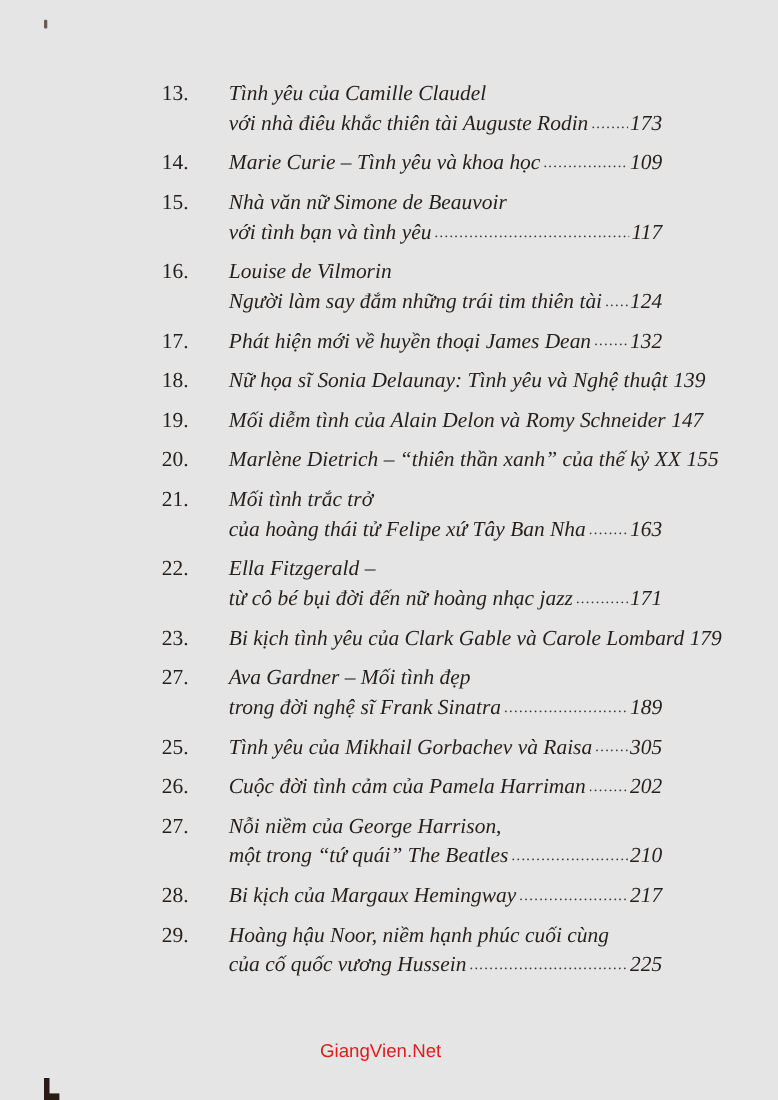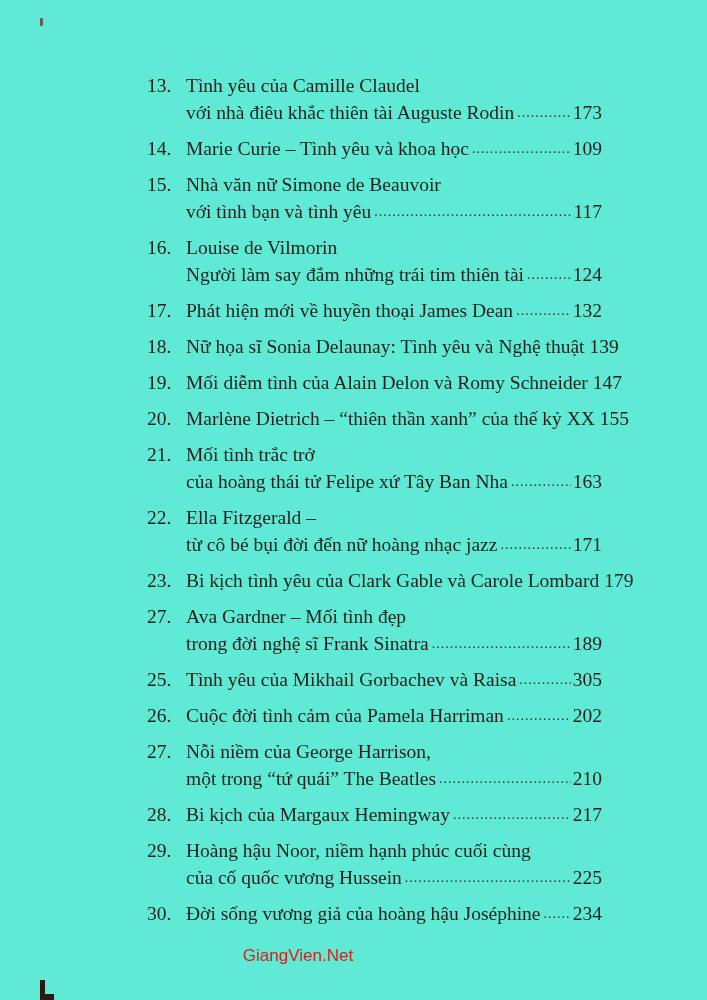--- a/index.html
+++ b/index.html
@@ -12,21 +12,21 @@
     height: 1000px;
     position: relative;
     overflow: hidden;
     font-family: "Liberation Serif", "DejaVu Serif", serif;
     color: #231f1c;
   }
   .page {
     position: absolute;
     left: 0; top: 0;
     width: 707px; height: 1000px;
-    background: #5eead4;
+    background: #e5e5e5;
   }
   .edge-mark-top {
     position: absolute;
     left: 40px; top: 18px;
     width: 3px; height: 8px;
     background: #6b5a58;
     border-radius: 1px;
   }
   .edge-mark-bottom {
     position: absolute;
@@ -53,21 +53,22 @@
     line-height: 27px;
     margin-bottom: 9px;
   }
   .entry .num {
     position: absolute;
     left: 0;
     top: 0;
     width: 40px;
   }
   .entry .body {
-    margin-left: 39px;
+    margin-left: 61px;
+    font-style: italic;
   }
   .line {
     display: block;
     white-space: nowrap;
   }
   .leader-line {
     display: flex;
     align-items: center;
     white-space: nowrap;
   }
@@ -97,20 +98,21 @@
   }
   .watermark {
     position: absolute;
     left: 0;
     width: 596px;
     top: 946px;
     text-align: center;
     font-family: "Liberation Sans", "DejaVu Sans", sans-serif;
     font-size: 17px;
     color: #e01b1b;
+    padding-left: 48px;
   }
 </style>
 </head>
 <body>
 
 <div class="page">
   <div class="edge-mark-top"></div>
 
   <div class="toc" id="toc">
       <div class="entry">
@@ -281,30 +283,20 @@
         </div>
       </div>
       <div class="entry">
         <span class="num">29.</span>
         <div class="body">
           <span class="line">Hoàng hậu Noor, niềm hạnh phúc cuối cùng</span>
           <div class="leader-line">
             <span class="title-text">của cố quốc vương Hussein</span>
             <span class="dots"></span>
             <span class="page-num">225</span>
-          </div>
-        </div>
-      </div>
-      <div class="entry">
-        <span class="num">30.</span>
-        <div class="body">
-          <div class="leader-line">
-            <span class="title-text">Đời sống vương giả của hoàng hậu Joséphine</span>
-            <span class="dots"></span>
-            <span class="page-num">234</span>
           </div>
         </div>
       </div>
     </div>
 
   <div class="watermark">GiangVien.Net</div>
 
   <div class="edge-mark-bottom">
     <div class="v"></div>
       <div class="h"></div>

